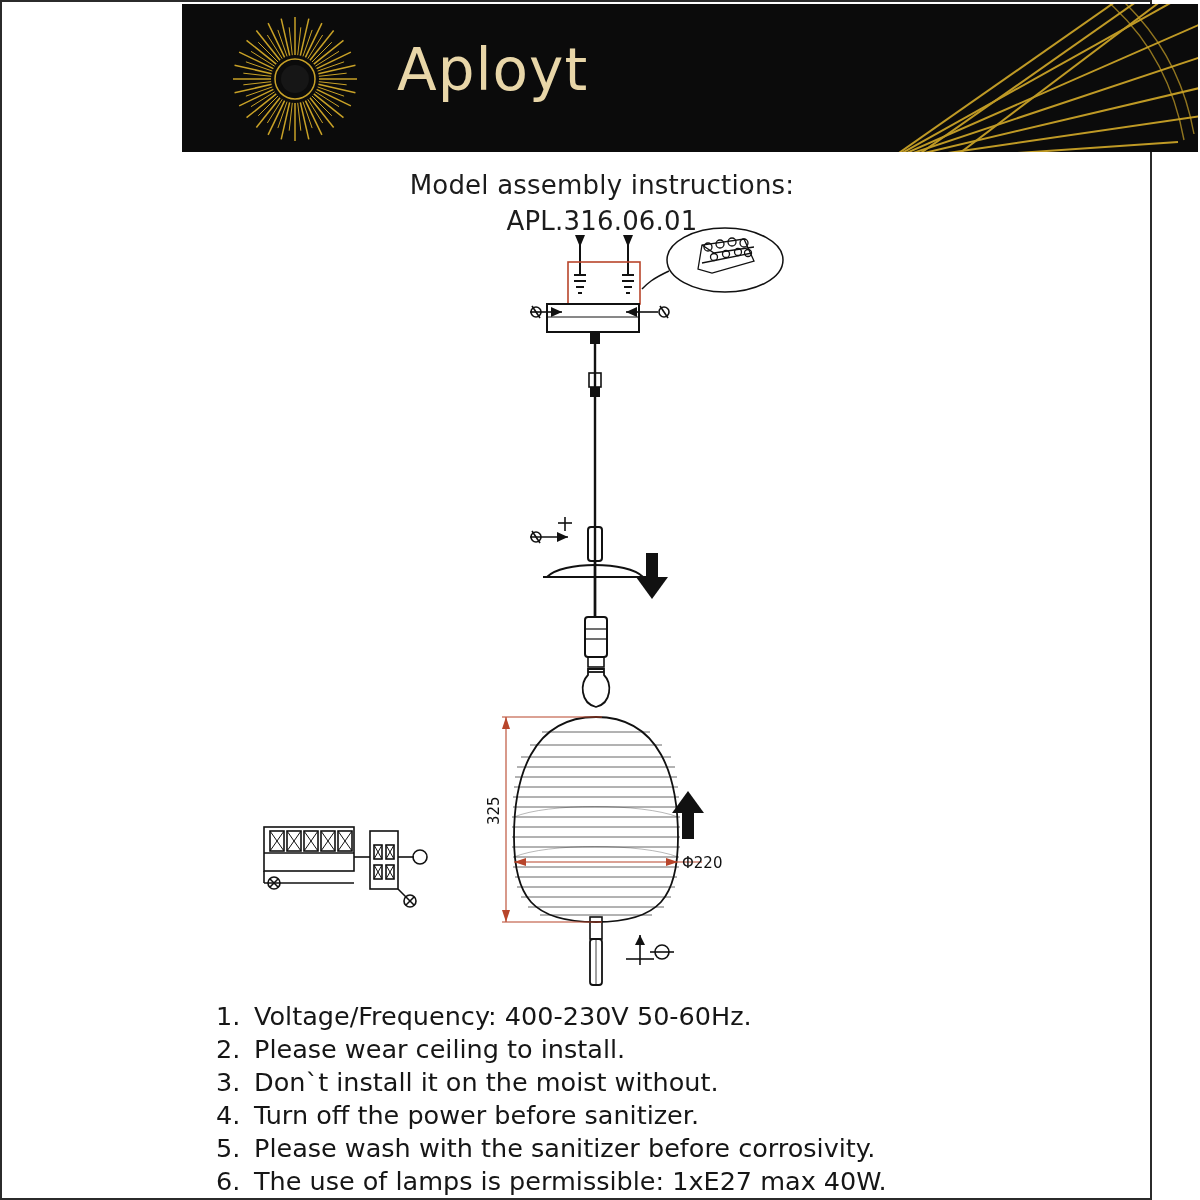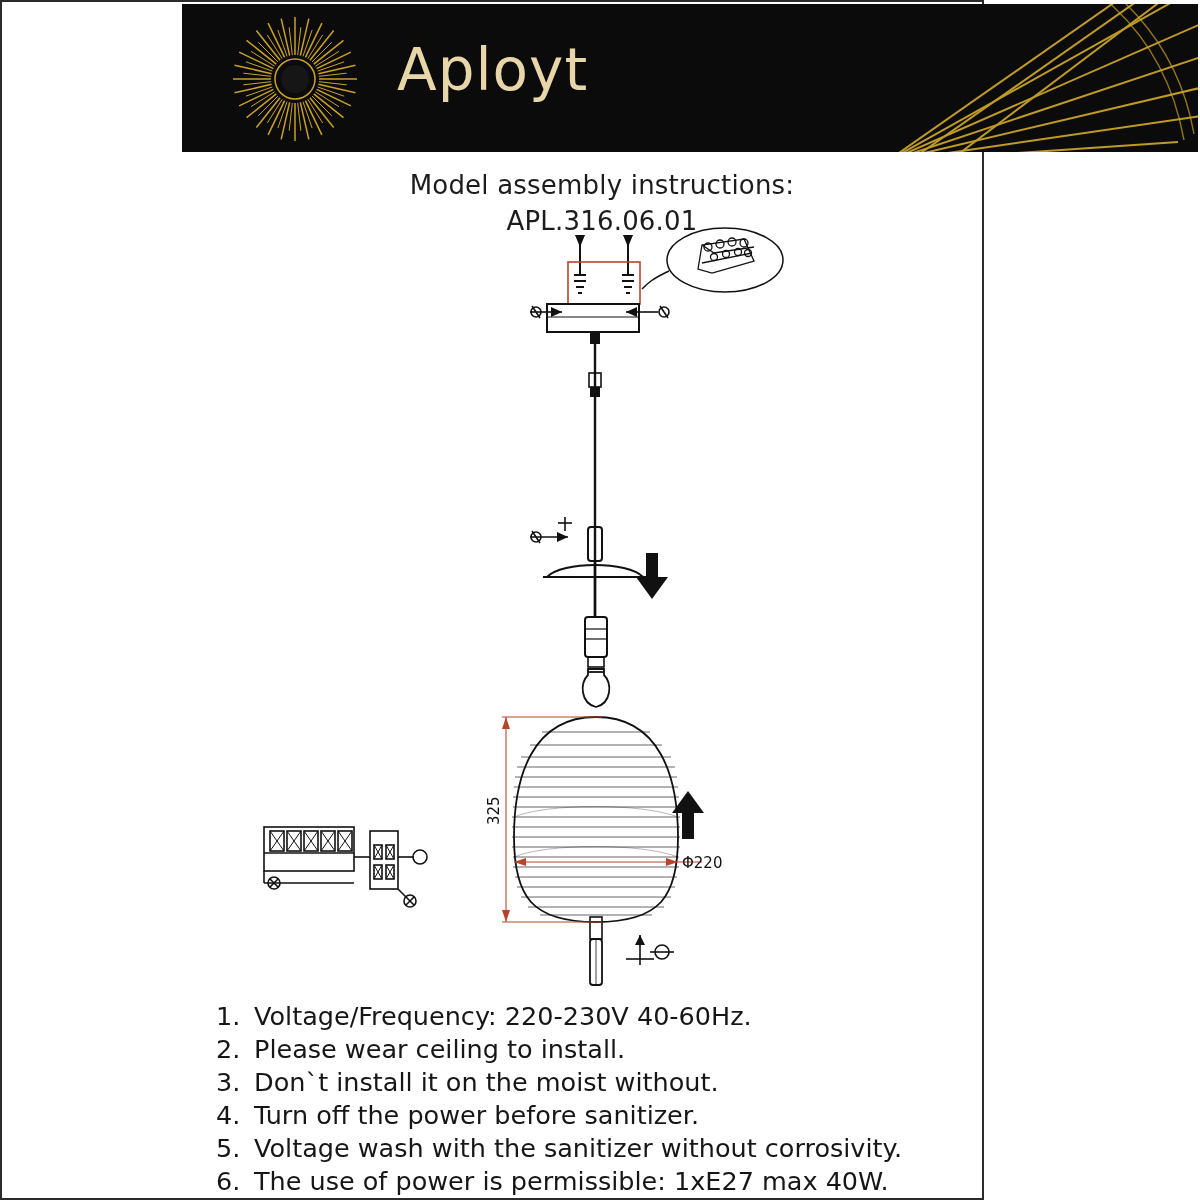--- a/index.html
+++ b/index.html
@@ -11,21 +11,21 @@
     width: 1200px;
     height: 1200px;
     font-family: "DejaVu Sans", sans-serif;
     color: #1a1a1a;
     position: relative;
     overflow: hidden;
   }
   .page {
     position: absolute;
     left: 0; top: 0;
-    width: 984px;
+    width: 1152px;
     height: 1200px;
     box-sizing: border-box;
     border: 2px solid #2b2b2b;
   }
   
   .header {
     position: absolute;
     left: 180px;
     top: 2px;
     width: 1016px;
@@ -414,37 +414,37 @@
       <circle cx="408" cy="684" r="6"></circle>
       <line x1="404" y1="680" x2="412" y2="688"></line>
       <line x1="412" y1="680" x2="404" y2="688"></line>
     </g>
 
   </svg>
 
   <div class="notes">
     <div class="note-row">
       <span class="note-num">1.</span>
-      <span class="note-text">Voltage/Frequency: 220-230V 40-60Hz.</span>
+      <span class="note-text">Voltage/Frequency: 400-230V 50-60Hz.</span>
     </div>
     <div class="note-row">
       <span class="note-num">2.</span>
       <span class="note-text">Please wear ceiling to install.</span>
     </div>
     <div class="note-row">
       <span class="note-num">3.</span>
       <span class="note-text">Don`t install it on the moist without.</span>
     </div>
     <div class="note-row">
       <span class="note-num">4.</span>
       <span class="note-text">Turn off the power before sanitizer.</span>
     </div>
     <div class="note-row">
       <span class="note-num">5.</span>
-      <span class="note-text">Voltage wash with the sanitizer without corrosivity.</span>
+      <span class="note-text">Please wash with the sanitizer before corrosivity.</span>
     </div>
     <div class="note-row">
       <span class="note-num">6.</span>
-      <span class="note-text">The use of power is permissible: 1xE27 max 40W.</span>
+      <span class="note-text">The use of lamps is permissible: 1xE27 max 40W.</span>
     </div>
   </div>
 
 </div>
 
 </body></html>

